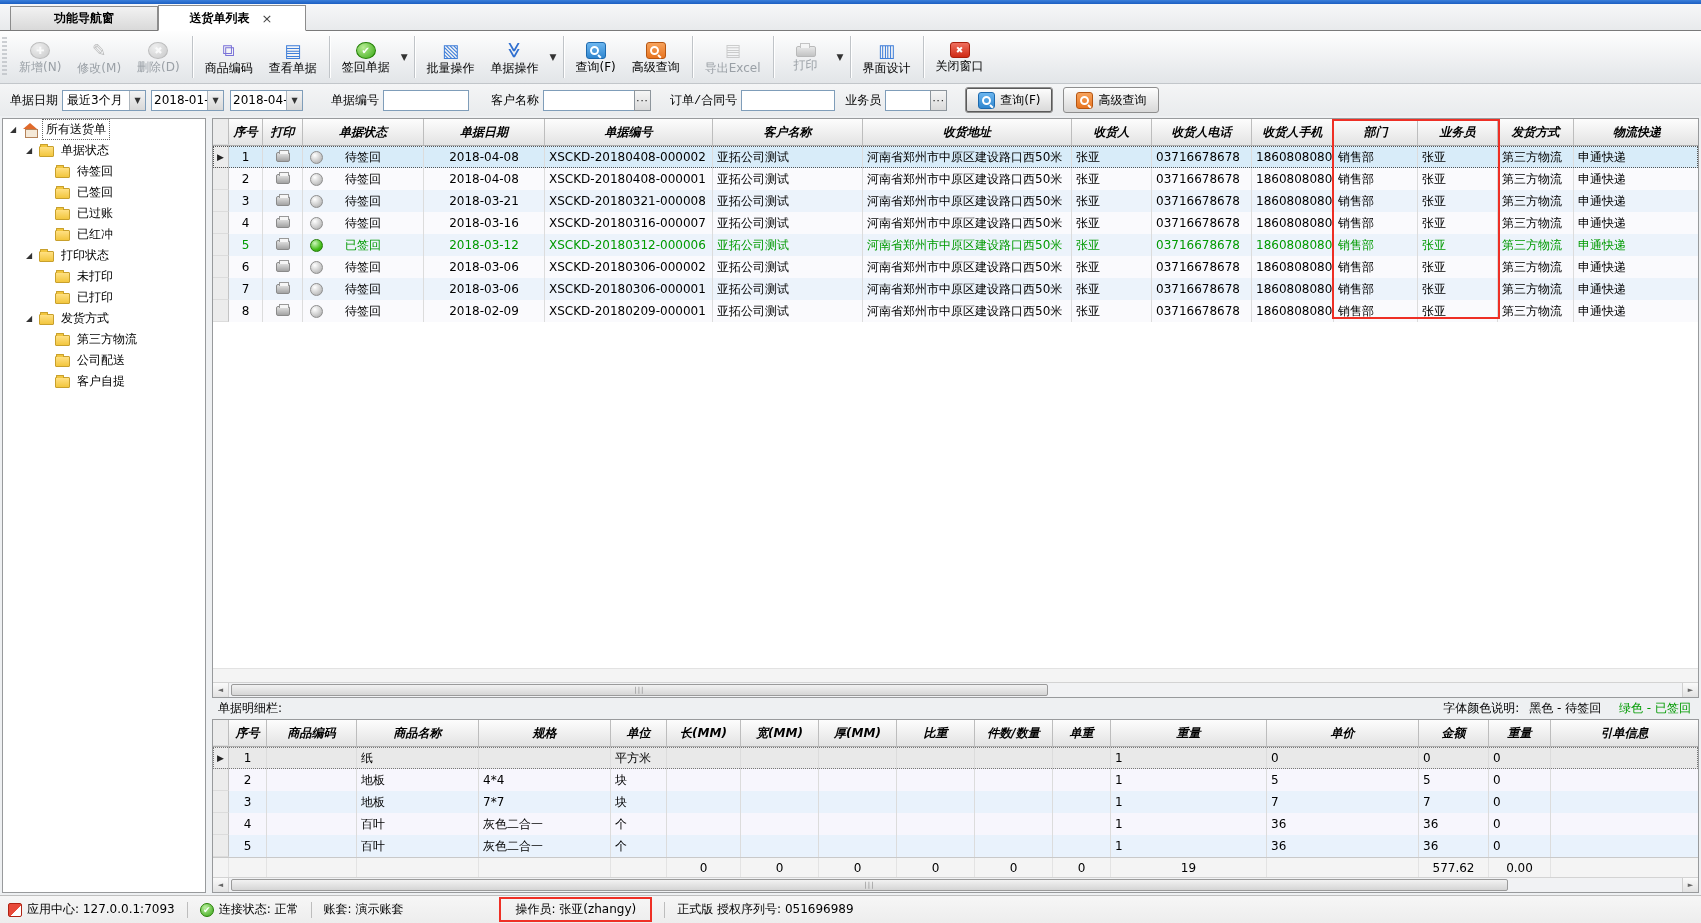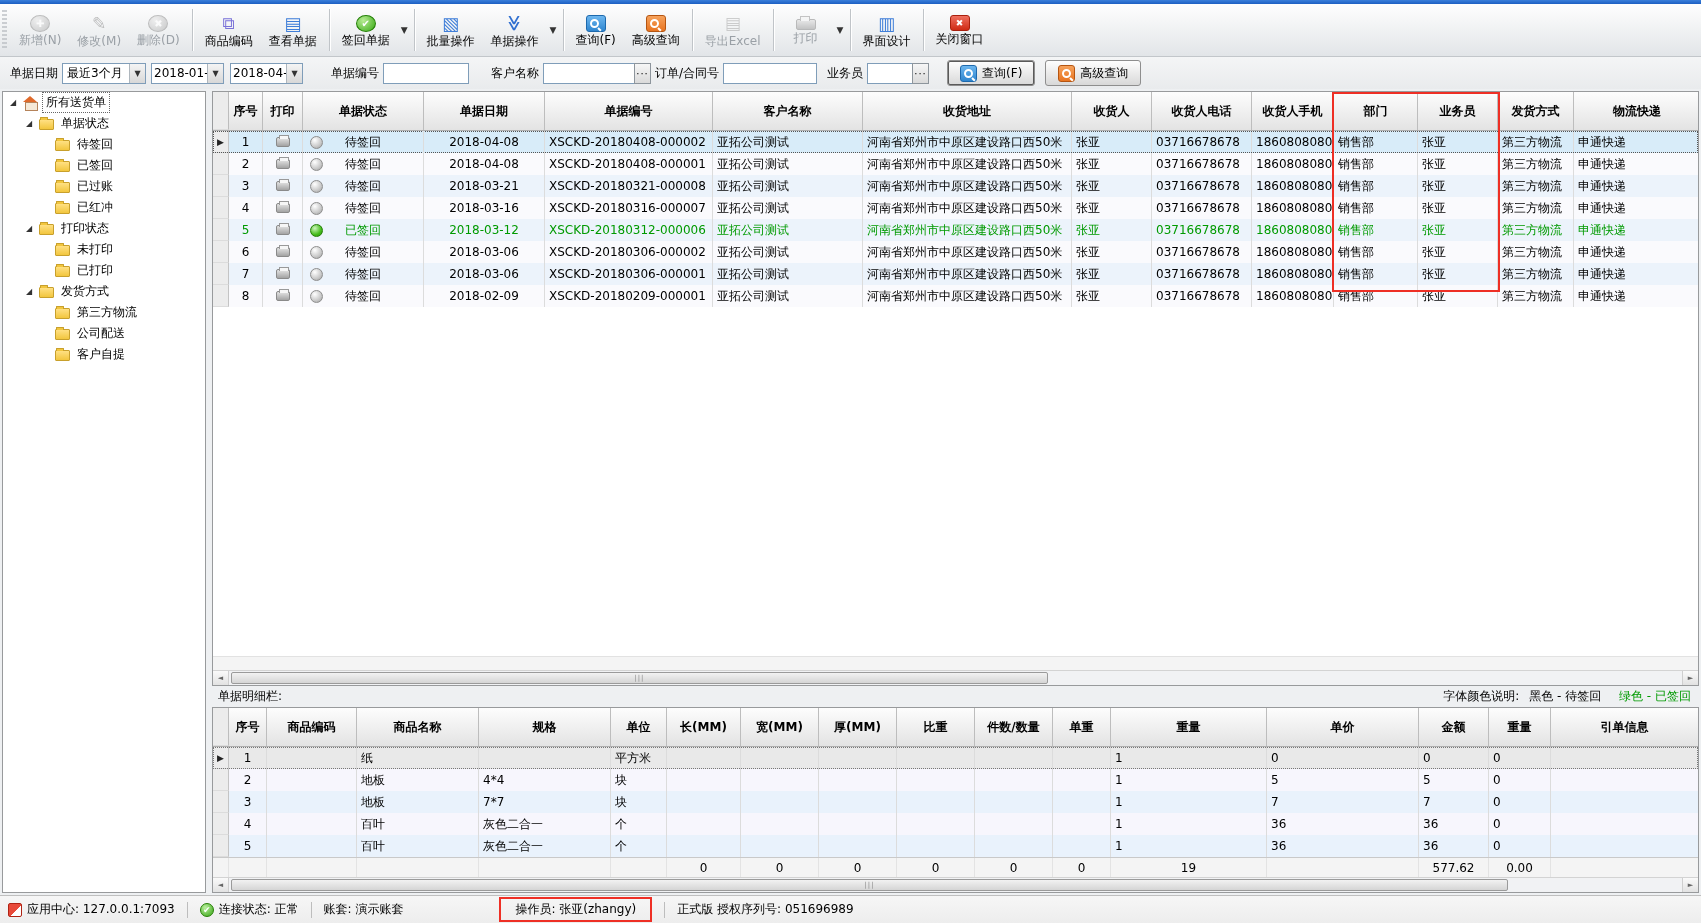--- a/index.html
+++ b/index.html
@@ -69,21 +69,21 @@
   .folder{width:15px;height:11px;background:linear-gradient(#ffe083,#f2c63e);border:1px solid #c8a02c;border-radius:1px;position:relative;flex:none;margin-top:2px;}
   .folder::before{content:"";position:absolute;top:-3px;left:0;width:6px;height:2px;background:#f2c63e;border:1px solid #c8a02c;border-bottom:none;border-radius:1px 1px 0 0;}
   .home{width:15px;height:13px;position:relative;flex:none;}
   .home::before{content:"";position:absolute;top:0;left:0;border-left:7px solid transparent;border-right:7px solid transparent;border-bottom:6px solid #e06a2b;}
   .home::after{content:"";position:absolute;top:6px;left:2px;width:11px;height:7px;background:#f5e9d8;border:1px solid #b5835a;}
   .splitter{width:6px;}
   .main{flex:1;display:flex;flex-direction:column;min-width:0;min-height:0;}
 
   
   .grid-wrap{flex:1;position:relative;background:#fff;border:1px solid #989a9c;display:flex;flex-direction:column;min-height:0;overflow:hidden;}
-  .g-h{display:flex;height:39px;flex:none;background:linear-gradient(#fdfdfd,#e3e3e3);border-bottom:1px solid #aeaeae;font-weight:bold;}
+  .g-h{display:flex;height:27px;flex:none;background:linear-gradient(#fdfdfd,#e3e3e3);border-bottom:1px solid #aeaeae;font-weight:bold;font-style:italic;}
   .g-h .g-c{display:flex;align-items:center;justify-content:center;border-right:1px solid #bdbdbd;overflow:hidden;}
   .g-r{display:flex;height:22px;flex:none;}
   .g-c{flex:none;overflow:hidden;white-space:nowrap;display:flex;align-items:center;border-right:1px solid #dcdcdc;padding:0 4px;}
   .g-c.c{justify-content:center;padding:0 1px;}
   .g-ind{background:#ececec;border-right:1px solid #c4c4c4;border-bottom:1px solid #dcdcdc;justify-content:center;padding:0;font-size:9px;color:#222;}
   .g-r.odd{background:#ecf3fb;} .g-r.even{background:#fafafd;}
   .g-r.sel{background:#d8ecf9;outline:1px dotted #555;outline-offset:-1px;}
   .g-r.signed .g-c{color:#009a00;}
   .g-r.selgray{background:#e9e9e9;outline:1px dotted #777;outline-offset:-1px;}
   .g-r.lav{background:#f7f6fd;} .g-r.blu{background:#e9f2fc;}
@@ -117,20 +117,29 @@
   .sb-appicon{width:14px;height:14px;border-radius:2px;background:linear-gradient(135deg,#e84a3a 55%,#fff 55%);border:1px solid #b02314;}
   .sb-ok{width:14px;height:14px;border-radius:50%;background:radial-gradient(circle at 35% 30%,#b9ef9d,#38a514);border:1px solid #257f05;color:#fff;font-size:9px;display:flex;align-items:center;justify-content:center;}
   .sb-operator{border:2px solid #ee2f25;padding:2px 14px;margin-left:96px;}
 </style>
 </head>
 <body>
 
 <div class="screen">
   <div class="topline"></div>
 
+  <div class="tabs">
+    <div class="tab">
+      <span>功能导航窗</span>
+    </div>
+    <div class="tab active">
+      <span>送货单列表</span>
+      <span class="tclose">×</span>
+    </div>
+  </div>
 
   <div class="toolbar" id="toolbar">
     <span class="grip"></span>
   <span class="tbtnwrap">
         <div class="tbtn disabled">
           <span class="ticon ic-new"></span>
           <span class="tlabel">新增(N)</span>
         </div>
       </span>
       <span class="tbtnwrap">
@@ -236,21 +245,21 @@
     </span>
     <span class="combo" style="width:73px;margin-left:6px;">
       <span class="ctext" style="flex:1;padding:0 2px;">2018-04-25</span>
       <span class="carrow">▼</span>
     </span>
     <span class="flabel" style="margin-left:28px;">单据编号</span>
     <input class="finput" style="width: 86px;" value="">
     <span class="flabel" style="margin-left:22px;">客户名称</span>
     <input class="finput" style="width: 92px;" value="">
     <span class="browse">···</span>
-    <span class="flabel" style="margin-left:4px;">订单/合同号</span>
+    <span class="flabel" style="margin-left:19px;font-family:Liberation Mono, monospace;">订单/合同号</span>
     <input class="finput" style="width: 94px;" value="">
     <span class="flabel" style="margin-left:10px;">业务员</span>
     <input class="finput" style="width: 46px;" value="">
     <span class="browse">···</span>
     <span class="fbtn default" style="margin-left:18px;">
       <span class="ic-query"></span>
       <span>查询(F)</span>
     </span>
     <span class="fbtn">
       <span class="ic-adv-query"></span>

